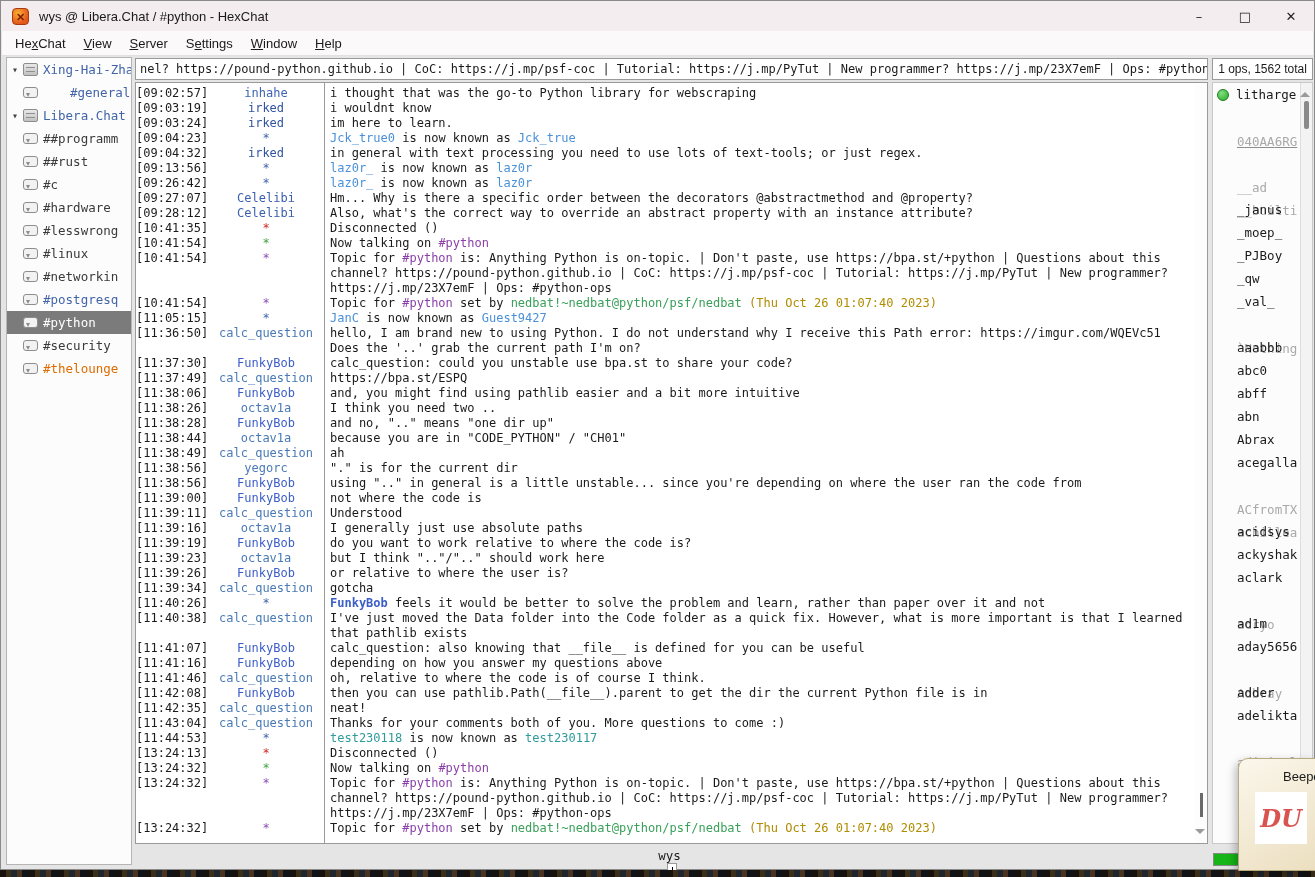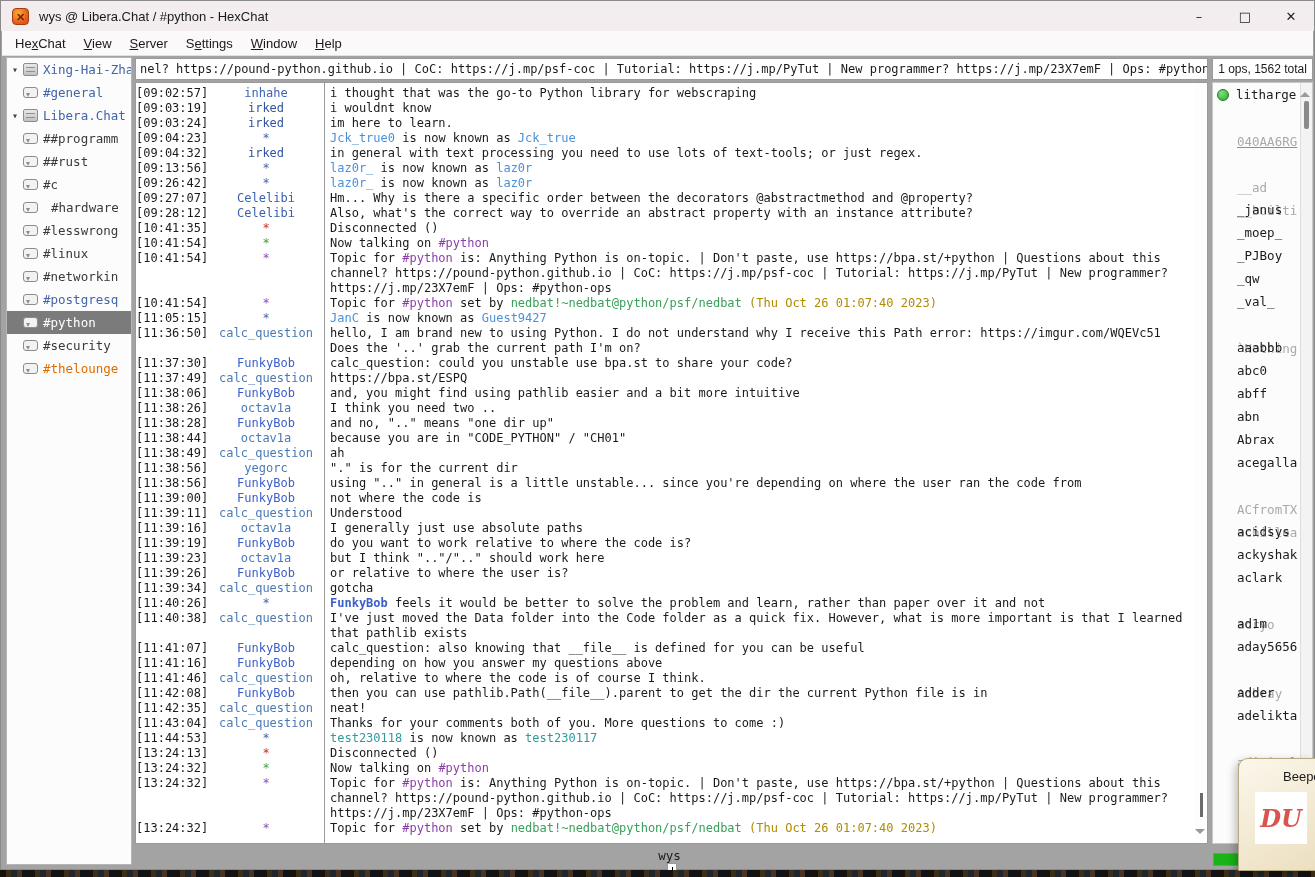--- a/index.html
+++ b/index.html
@@ -1,19 +1,19 @@
 <!DOCTYPE html>
 <html style="--link: #4a90d9; --teal: #2f9a9b; --chan: #8a3fa8; --host: #3aa05a; --date: #b08c00; --action: #3c5ec8; --star-blue: #4264a8; --star-red: #cc2a2a; --star-green: #3fa33f; --star-purple: #8a4fb0; --away: #a9a9a9; --tree-blue: #4264a8; --tree-dark: #3a3a3a; --tree-orange: #e06c00; --selected-bg: #7b7b7b; --meter-green: #17b517;"><head>
 <meta charset="utf-8">
 <style>
   * { box-sizing: border-box; margin: 0; padding: 0; }
   html,body { width:1315px; height:877px; overflow:hidden; background:#444;
     font-family:"Liberation Sans", sans-serif; }
   .window { position:absolute; left:0; top:0; width:1315px; height:870px;
-    background:#a3a3a3; border:1px solid #8a8a8a; }
+    background:#e5e5e5; border:1px solid #8a8a8a; }
 
   
   .titlebar { position:absolute; left:0; top:0; right:0; height:30px;
     background:#f3edf0; display:flex; align-items:center; }
   .app-icon { width:17px; height:17px; margin-left:11px; border-radius:4px;
     background:radial-gradient(circle at 35% 30%, #f9b233, #e4571b 70%);
     border:1px solid #a83c10; position:relative; }
   .app-icon::before { content:"✕"; position:absolute; left:0; right:0; top:0; bottom:1px;
     color:#7d1f00; font-size:11px; line-height:16px; text-align:center; font-weight:bold; }
   .title-text { margin-left:10px; font-size:13px; color:#1a1a1a; }
@@ -150,21 +150,21 @@
 
   <div class="treepane" id="treepane">
       <div class="tree-row">
         <span class="expander">▾</span>
         <span class="icon-server"></span>
         <span class="tree-label" style="color: var(--tree-blue);">Xing-Hai-Zha</span>
       </div>
       <div class="tree-row">
         <span class="indent"></span>
         <span class="icon-bubble"></span>
-        <span class="tree-label" style="color: var(--tree-blue);">#general</span>
+        <span class="tree-label" style="color: var(--tree-blue); margin-left: 27px;">#general</span>
       </div>
       <div class="tree-row">
         <span class="expander">▾</span>
         <span class="icon-server"></span>
         <span class="tree-label" style="color: var(--tree-blue);">Libera.Chat</span>
       </div>
       <div class="tree-row">
         <span class="indent"></span>
         <span class="icon-bubble"></span>
         <span class="tree-label" style="color: var(--tree-dark);">##programm</span>
@@ -175,21 +175,21 @@
         <span class="tree-label" style="color: var(--tree-dark);">##rust</span>
       </div>
       <div class="tree-row">
         <span class="indent"></span>
         <span class="icon-bubble"></span>
         <span class="tree-label" style="color: var(--tree-dark);">#c</span>
       </div>
       <div class="tree-row">
         <span class="indent"></span>
         <span class="icon-bubble"></span>
-        <span class="tree-label" style="color: var(--tree-dark); margin-left: 8px;">#hardware</span>
+        <span class="tree-label" style="color: var(--tree-dark);">#hardware</span>
       </div>
       <div class="tree-row">
         <span class="indent"></span>
         <span class="icon-bubble"></span>
         <span class="tree-label" style="color: var(--tree-dark);">#lesswrong</span>
       </div>
       <div class="tree-row">
         <span class="indent"></span>
         <span class="icon-bubble"></span>
         <span class="tree-label" style="color: var(--tree-dark);">#linux</span>

